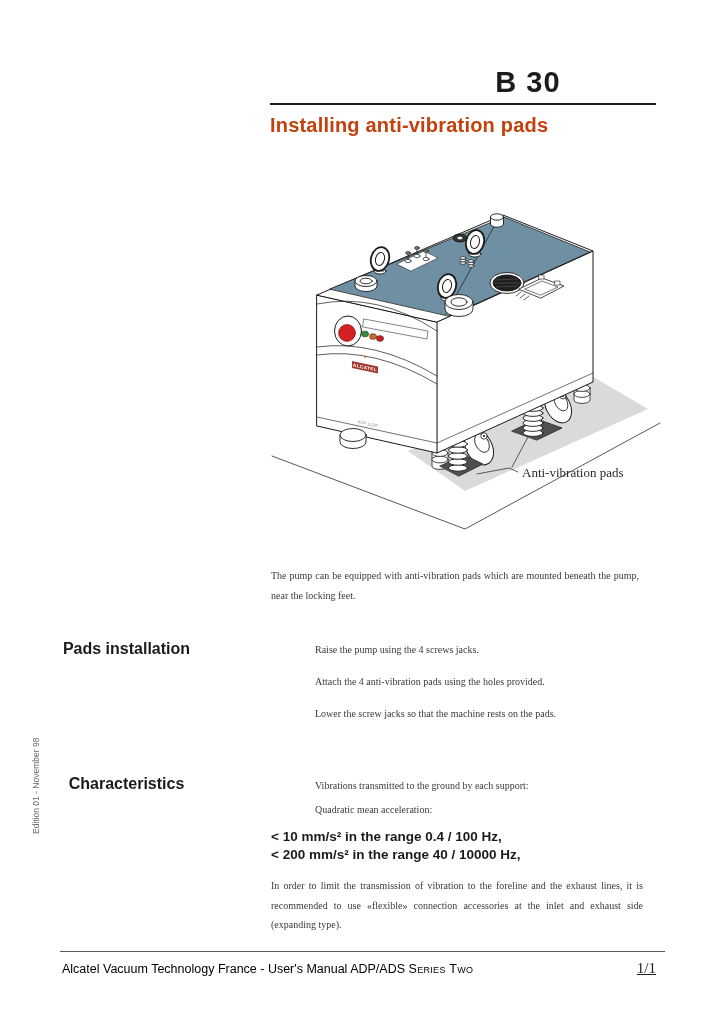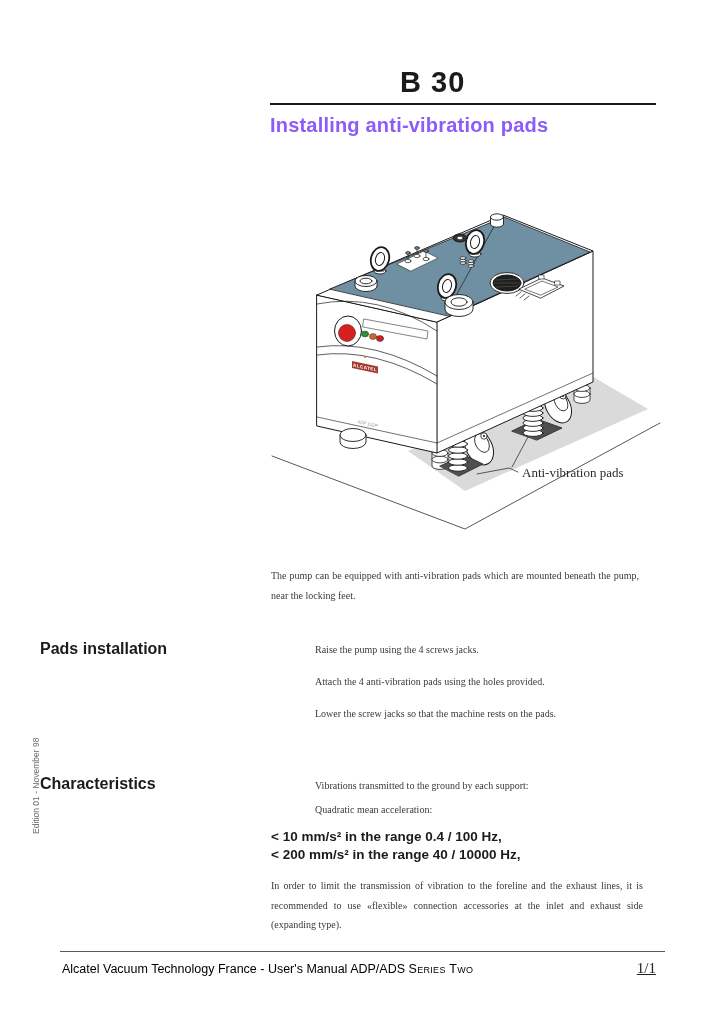--- a/index.html
+++ b/index.html
@@ -1,27 +1,27 @@
 <!DOCTYPE html>
 <html><head>
 <meta charset="utf-8">
 <style>
   html,body{margin:0;padding:0;background:#ffffff;}
   body{width:724px;height:1023px;position:relative;overflow:hidden;
        font-family:"Liberation Serif",serif;color:#333;}
   .abs{position:absolute;}
-  .docref{left:400px;top:66px;width:256px;text-align:left;
+  .docref{left:400px;top:66px;width:256px;text-align:center;
           font:700 29px "Liberation Sans",sans-serif;color:#1b1b1b;letter-spacing:1px;}
   .rule1{left:270px;top:103px;width:386px;height:2px;background:#1b1b1b;}
   .title{left:270px;top:111px;font:700 20px "Liberation Sans",sans-serif;
-         color:#8b5cf6;line-height:29px;letter-spacing:.2px;}
+         color:#c2410c;line-height:29px;letter-spacing:.2px;}
   .figure{left:260px;top:185px;width:440px;height:350px;}
   .body{font-size:10px;line-height:19.5px;color:#3a3a3a;}
   .intro{left:271px;top:566px;width:368px;text-align:justify;margin:0;}
-  .h{width:253px;left:0;text-align:left;font:700 16px "Liberation Sans",sans-serif;color:#1b1b1b;padding-left:40px;}
+  .h{width:253px;left:0;text-align:center;font:700 16px "Liberation Sans",sans-serif;color:#1b1b1b;}
   .hpads{top:640px;}
   .hchar{top:775px;}
   .step{left:271px;white-space:nowrap;margin-left:44px;}
   .s1{top:640px;} .s2{top:672px;} .s3{top:704px;}
   .c1{top:776px;} .c2{top:800px;}
   .spec{left:271px;font:700 13.5px "Liberation Sans",sans-serif;color:#1b1b1b;white-space:nowrap;}
   .sp1{top:829px;} .sp2{top:847px;}
   .note{left:271px;top:876px;width:372px;text-align:justify;margin:0;}
   .frule{left:60px;top:951px;width:605px;height:1px;background:#5a5a5a;}
   .footer{left:62px;top:962px;font:12.5px "Liberation Sans",sans-serif;color:#000000;}

